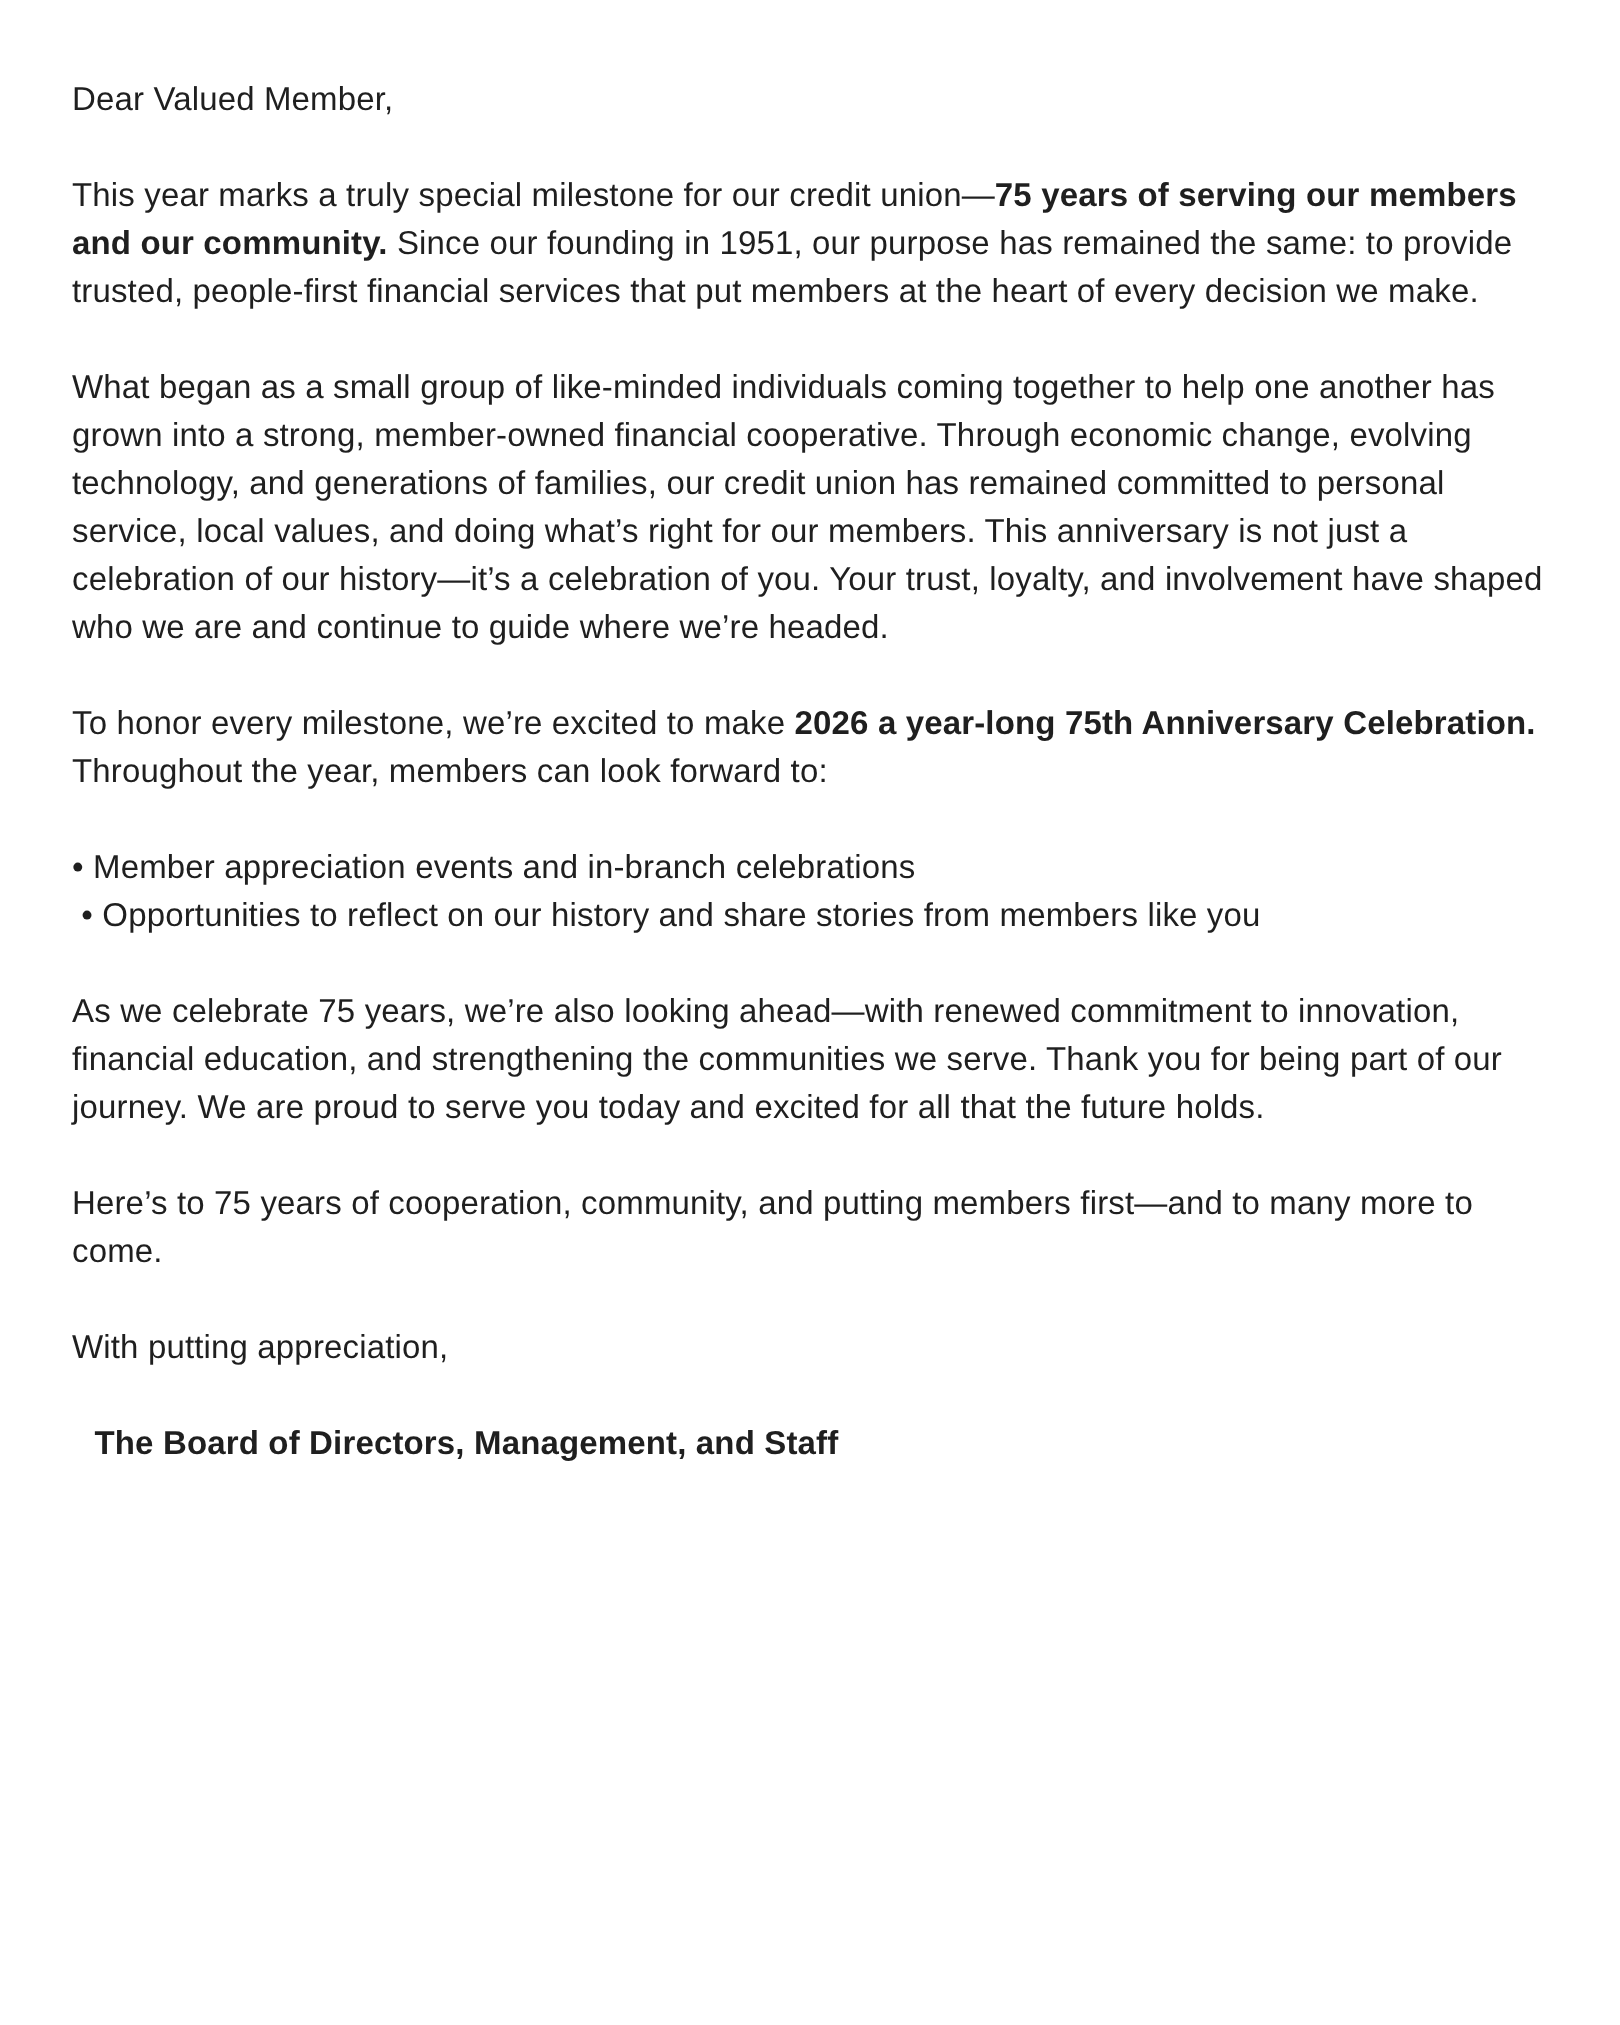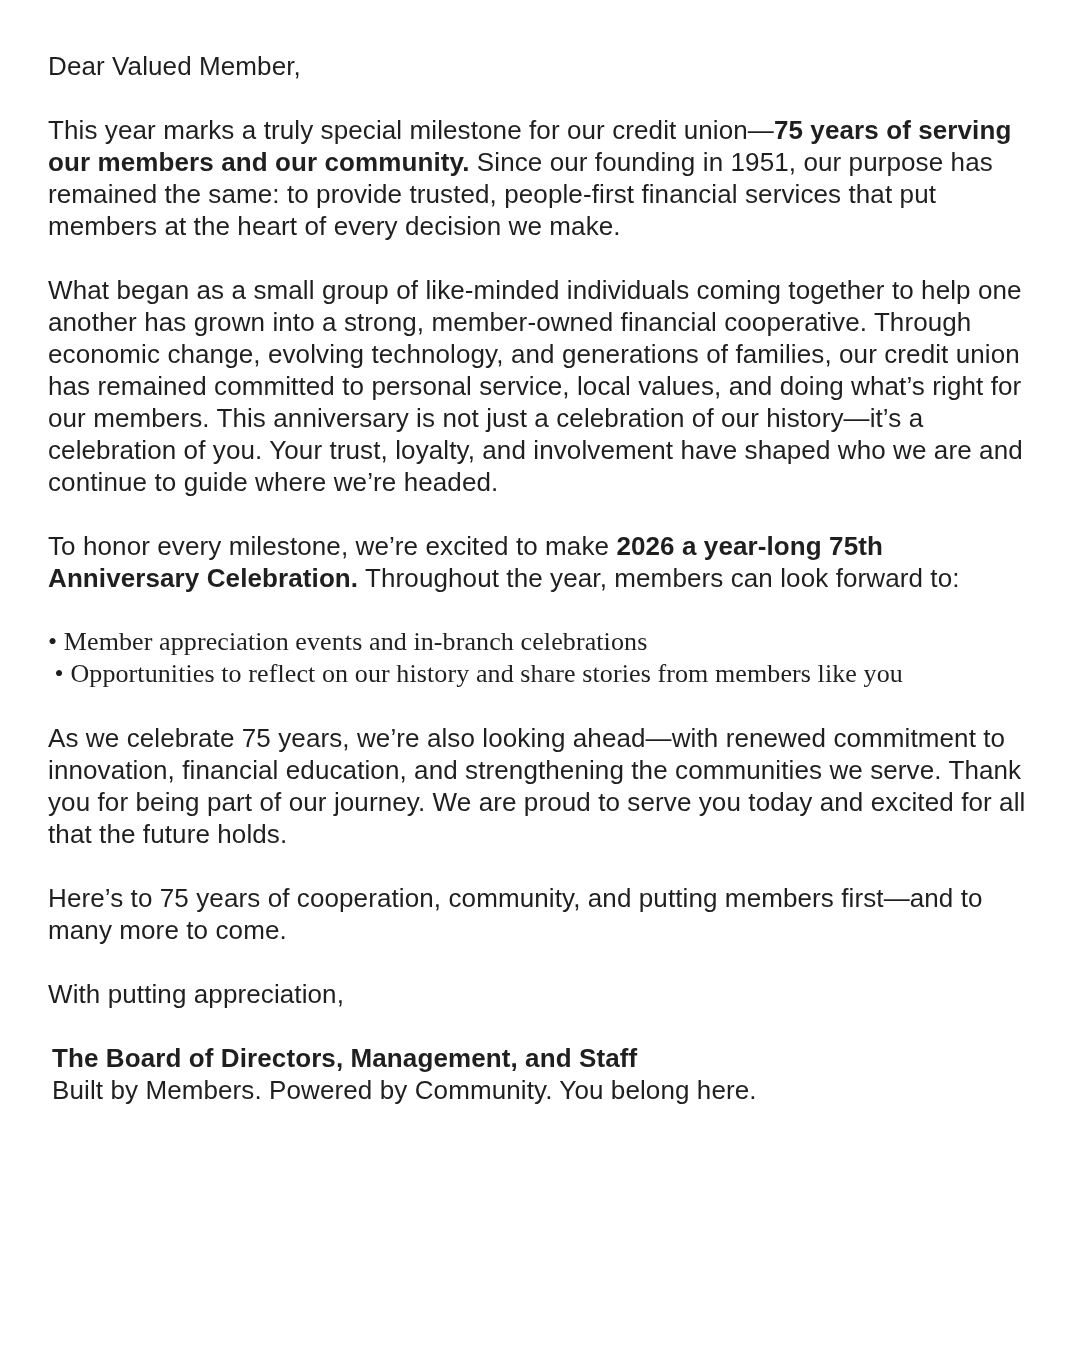--- a/index.html
+++ b/index.html
@@ -9,37 +9,36 @@
   }
   body {
     width: 1080px;
     height: 1350px;
     font-family: "Liberation Sans", sans-serif;
     color: #1f1f1f;
     overflow: hidden;
   }
   .letter {
     padding: 50px 44px 0 48px;
-    font-size: 26px;
+    font-size: 22px;
     line-height: 32px;
     letter-spacing: 0.1px;
   }
   .letter p.block {
     margin: 0 0 32px 0;
   }
   .letter .bullet-list {
     margin: 0 0 32px 0;
   }
   .letter .bullet-item {
     white-space: pre-wrap;
     margin: 0;
-    font-family: Liberation Serif, serif;
   }
   .letter .line-group {
-    margin: 4px;
+    margin: 15px;
   }
   .letter .sig-line {
     margin: 0;
   }
   .bold {
     font-weight: 700;
   }
 </style>
 </head>
 <body>
@@ -52,16 +51,15 @@
       <p class="block"><span class="">To honor every milestone, we’re excited to make </span><span class="bold">2026 a year-long 75th Anniversary Celebration.</span><span class=""> Throughout the year, members can look forward to:</span></p>
       <div class="bullet-list">
         <div class="bullet-item">• Member appreciation events and in-branch celebrations</div>
         <div class="bullet-item"> • Opportunities to reflect on our history and share stories from members like you</div>
       </div>
       <p class="block"><span class="">As we celebrate 75 years, we’re also looking ahead—with renewed commitment to innovation, financial education, and strengthening the communities we serve. Thank you for being part of our journey. We are proud to serve you today and excited for all that the future holds.</span></p>
       <p class="block"><span class="">Here’s to 75 years of cooperation, community, and putting members first—and to many more to come.</span></p>
       <p class="block"><span class="">With putting appreciation,</span></p>
       <div class="line-group">
         <p class="sig-line bold">The Board of Directors, Management, and Staff</p>
-        <p class="sig-line">Built by Members. Powered by Community. You belong here.</p>
       </div>
     </div>
 </main>
 
 </body></html>

